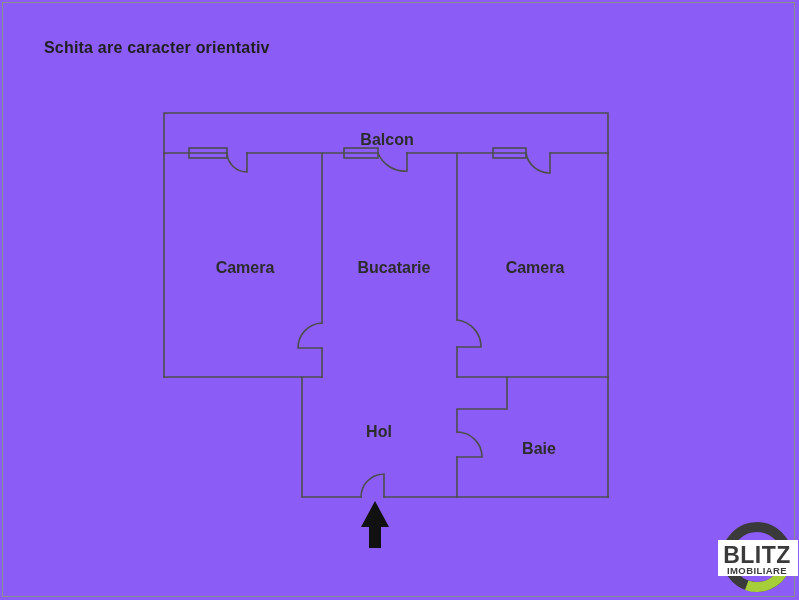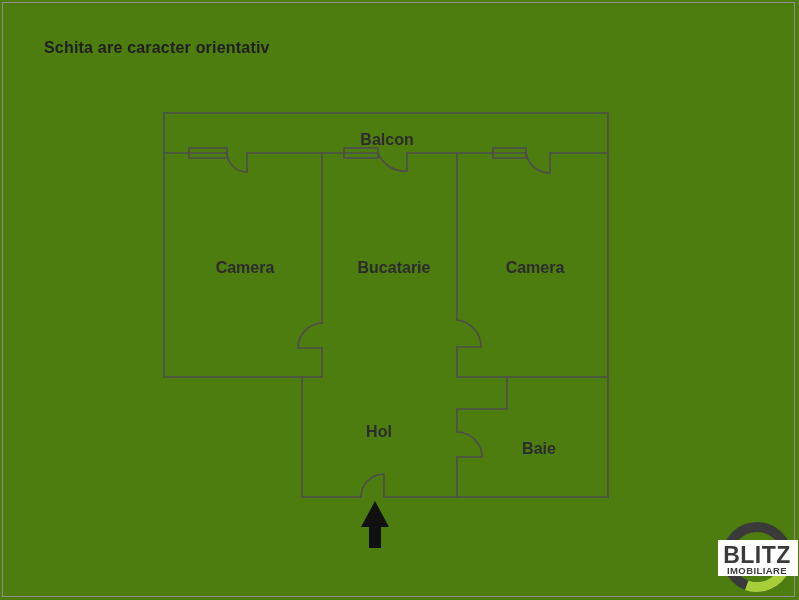--- a/index.html
+++ b/index.html
@@ -1,17 +1,17 @@
 <!DOCTYPE html>
 <html><head>
 <meta charset="utf-8">
 <style>
   html,body{margin:0;padding:0;background:#fff;}
   .page{
-    position:relative;width:799px;height:600px;background:#4d7c0f;
+    position:relative;width:799px;height:600px;background:#8b5cf6;
     font-family:"Liberation Sans", sans-serif;overflow:hidden;
   }
   .frame{position:absolute;left:2px;top:2px;right:4px;bottom:3px;border:1px solid #8d8d8d;pointer-events:none;}
   .title{
     position:absolute;left:44px;top:39px;font-size:16px;font-weight:600;
     color:#1f1f1f;letter-spacing:.2px;
   }
   svg text.room-label{
     font-family:"Liberation Sans", sans-serif;font-size:16px;font-weight:600;fill:#2c2c2c;
   }

